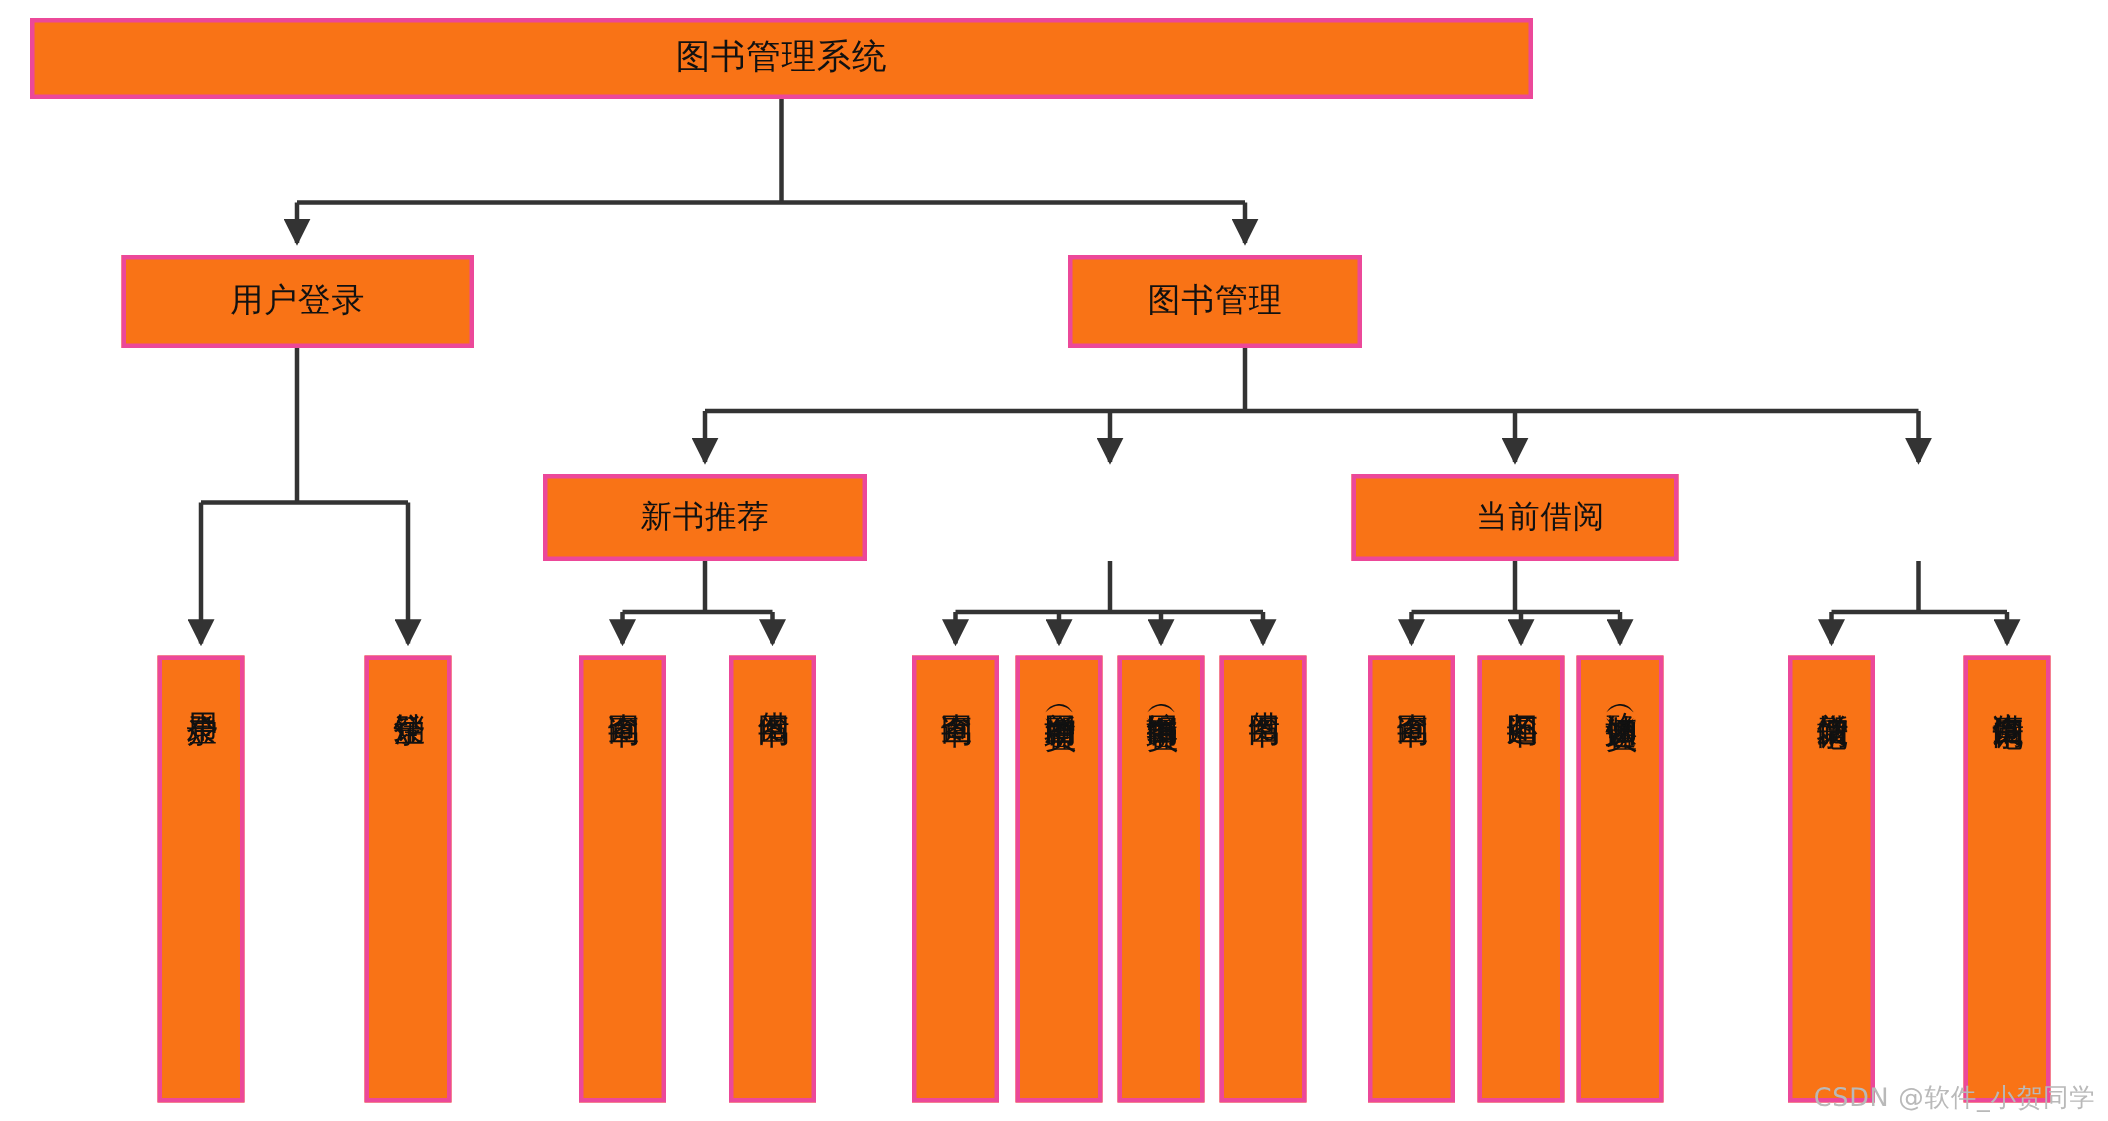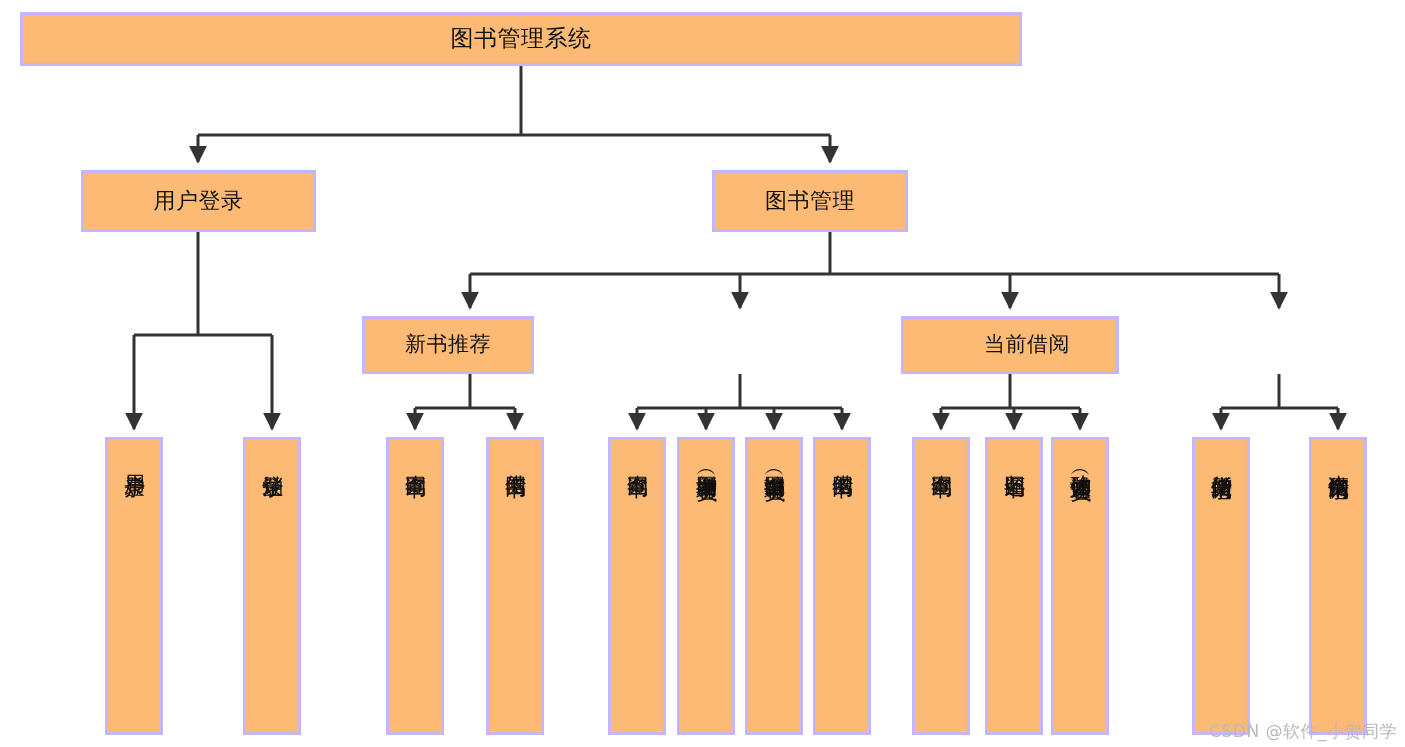--- a/index.html
+++ b/index.html
@@ -9,22 +9,22 @@
     font-family:"DejaVu Sans","Liberation Sans",sans-serif;
     overflow:hidden;
     position:relative;
   }
   #canvas{position:absolute;left:0;top:0;width:1405px;height:747px;}
   #edges{position:absolute;left:0;top:0;width:1405px;height:747px;pointer-events:none;}
 
   .node{
     position:absolute;
     box-sizing:border-box;
-    background:#fdba74;
-    border:3px solid #c4b5fd;
+    background:#f97316;
+    border:3px solid #ec4899;
     display:flex;
     align-items:center;
     justify-content:center;
     color:#111111;
   }
   .node .lbl{
     display:block;
     text-align:center;
     line-height:1.12;
     letter-spacing:0.5px;
@@ -121,21 +121,21 @@
     <span class="lbl">图书管理系统</span>
   </div>
 
   <div class="node lvl-2" style="left:81px;top:170px;width:235px;height:62px;">
     <span class="lbl">用户登录</span>
   </div>
   <div class="node lvl-2" style="left:712px;top:170px;width:196px;height:62px;">
     <span class="lbl">图书管理</span>
   </div>
 
-  <div class="node lvl-3" style="left:362px;top:316px;width:172px;height:58px;">
+  <div class="node lvl-3" style="left:362px;top:316px;width:216px;height:58px;">
     <span class="lbl">新书推荐</span>
   </div>
   <div class="node lvl-3" style="left:901px;top:316px;width:218px;height:58px;padding-left:34px;">
     <span class="lbl">当前借阅</span>
   </div>
 
   <div class="node leaf" style="left:105px;top:437px;width:58px;height:298px;">
     <span class="lbl">用户登录</span>
   </div>
   <div class="node leaf" style="left:243px;top:437px;width:58px;height:298px;">

